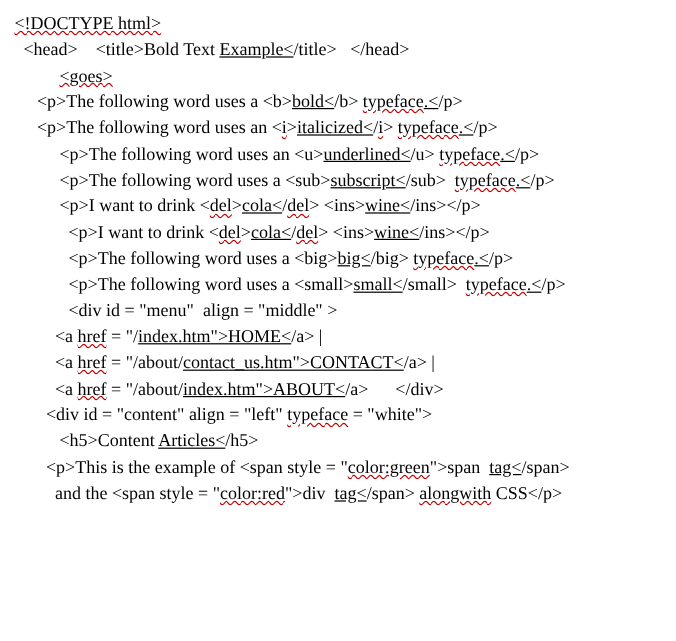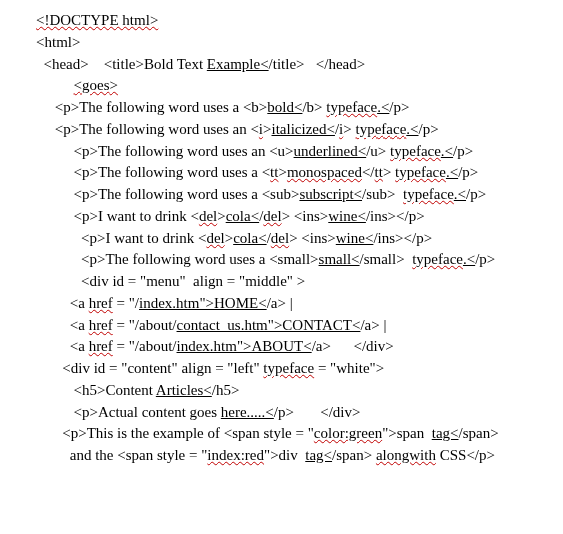--- a/index.html
+++ b/index.html
@@ -9,55 +9,52 @@
     font-size: 15px;
     line-height: 1.45;
     color: #000;
     background: #fff;
     width: 563px;
     box-sizing: border-box;
   }
   .line {
     white-space: pre;
     text-align: left;
-    margin-left: 24px;
   }
   .squig {
     text-decoration-line: underline;
     text-decoration-style: wavy;
     text-decoration-color: #c00000;
     text-decoration-thickness: 1px;
   }
   .squig-g {
     text-decoration-line: underline;
     text-decoration-style: wavy;
     text-decoration-color: #1a7f1a;
     text-decoration-thickness: 1px;
     text-decoration: underline;
   }
 </style>
 </head>
 <body>
 
 <div id="listing">
     <div class="line"><span class="squig">&lt;!DOCTYPE html&gt;</span></div>
-    <div class="line"><span>&lt;html&gt;</span></div>
     <div class="line">  <span>&lt;head&gt;    &lt;title&gt;Bold Text </span><span class="squig-g">Example&lt;</span><span>/title&gt;   &lt;/head&gt;</span></div>
     <div class="line">          <span class="squig">&lt;</span><span class="squig">goes</span><span class="squig">&gt;</span></div>
     <div class="line">     <span>&lt;p&gt;The following word uses a &lt;b&gt;</span><span class="squig-g">bold&lt;</span><span>/b&gt; </span><span class="squig">typeface</span><span class="squig-g">.&lt;</span><span>/p&gt;</span></div>
     <div class="line">     <span>&lt;p&gt;The following word uses an &lt;</span><span class="squig">i</span><span>&gt;</span><span class="squig-g">italicized&lt;</span><span>/</span><span class="squig">i</span><span>&gt; </span><span class="squig">typeface</span><span class="squig-g">.&lt;</span><span>/p&gt;</span></div>
     <div class="line">          <span>&lt;p&gt;The following word uses an &lt;u&gt;</span><span class="squig-g">underlined&lt;</span><span>/u&gt; </span><span class="squig">typeface</span><span class="squig-g">.&lt;</span><span>/p&gt;</span></div>
-    <div class="line">          <span>&lt;p&gt;The following word uses a &lt;</span><span class="squig">tt</span><span>&gt;</span><span class="squig">monospaced</span><span>&lt;/</span><span class="squig">tt</span><span>&gt; </span><span class="squig">typeface</span><span class="squig-g">.&lt;</span><span>/p&gt;</span></div>
     <div class="line">          <span>&lt;p&gt;The following word uses a &lt;sub&gt;</span><span class="squig-g">subscript&lt;</span><span>/sub&gt;  </span><span class="squig">typeface</span><span class="squig-g">.&lt;</span><span>/p&gt;</span></div>
     <div class="line">          <span>&lt;p&gt;I want to drink &lt;</span><span class="squig">del</span><span>&gt;</span><span class="squig-g">cola&lt;</span><span>/</span><span class="squig">del</span><span>&gt; &lt;ins&gt;</span><span class="squig-g">wine&lt;</span><span>/ins&gt;&lt;/p&gt;</span></div>
     <div class="line">            <span>&lt;p&gt;I want to drink &lt;</span><span class="squig">del</span><span>&gt;</span><span class="squig-g">cola&lt;</span><span>/</span><span class="squig">del</span><span>&gt; &lt;ins&gt;</span><span class="squig-g">wine&lt;</span><span>/ins&gt;&lt;/p&gt;</span></div>
+    <div class="line">            <span>&lt;p&gt;The following word uses a &lt;big&gt;</span><span class="squig-g">big&lt;</span><span>/big&gt; </span><span class="squig">typeface</span><span class="squig-g">.&lt;</span><span>/p&gt;</span></div>
     <div class="line">            <span>&lt;p&gt;The following word uses a &lt;small&gt;</span><span class="squig-g">small&lt;</span><span>/small&gt;  </span><span class="squig">typeface</span><span class="squig-g">.&lt;</span><span>/p&gt;</span></div>
     <div class="line">            <span>&lt;div id = "menu"  align = "middle" &gt;</span></div>
     <div class="line">         <span>&lt;a </span><span class="squig">href</span><span> = "/</span><span class="squig-g">index.htm"&gt;HOME&lt;</span><span>/a&gt; |</span></div>
     <div class="line">         <span>&lt;a </span><span class="squig">href</span><span> = "/about/</span><span class="squig-g">contact_us.htm"&gt;CONTACT&lt;</span><span>/a&gt; |</span></div>
     <div class="line">         <span>&lt;a </span><span class="squig">href</span><span> = "/about/</span><span class="squig-g">index.htm"&gt;ABOUT&lt;</span><span>/a&gt;      &lt;/div&gt;</span></div>
     <div class="line">       <span>&lt;div id = "content" align = "left" </span><span class="squig">typeface</span><span> = "white"&gt;</span></div>
     <div class="line">          <span>&lt;h5&gt;Content </span><span class="squig-g">Articles&lt;</span><span>/h5&gt;</span></div>
-    <div class="line">          <span>&lt;p&gt;Actual content goes </span><span class="squig-g">here.....&lt;</span><span>/p&gt;       &lt;/div&gt;</span></div>
     <div class="line">       <span>&lt;p&gt;This is the example of &lt;span style = "</span><span class="squig">color:green</span><span>"&gt;span  </span><span class="squig-g">tag&lt;</span><span>/span&gt;</span></div>
-    <div class="line">         <span>and the &lt;span style = "</span><span class="squig">index:red</span><span>"&gt;div  </span><span class="squig-g">tag&lt;</span><span>/span&gt; </span><span class="squig">alongwith</span><span> CSS&lt;/p&gt;</span></div>
+    <div class="line">         <span>and the &lt;span style = "</span><span class="squig">color:red</span><span>"&gt;div  </span><span class="squig-g">tag&lt;</span><span>/span&gt; </span><span class="squig">alongwith</span><span> CSS&lt;/p&gt;</span></div>
     <div class="line">    </div>
   </div>
 
 </body></html>

